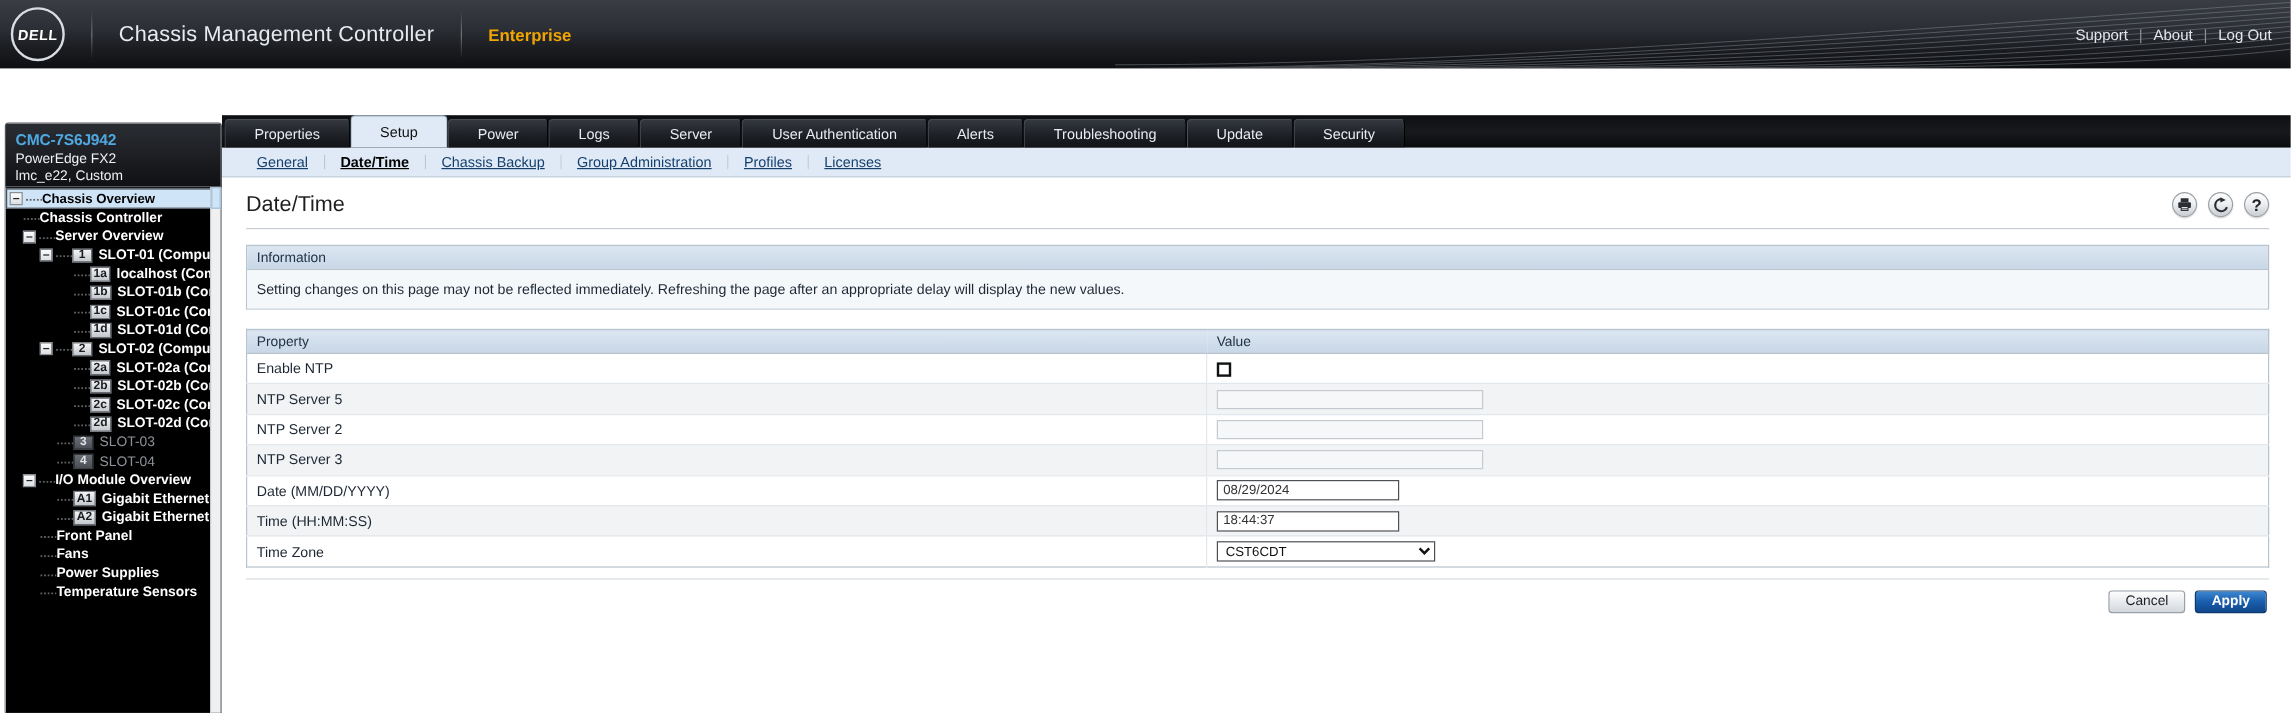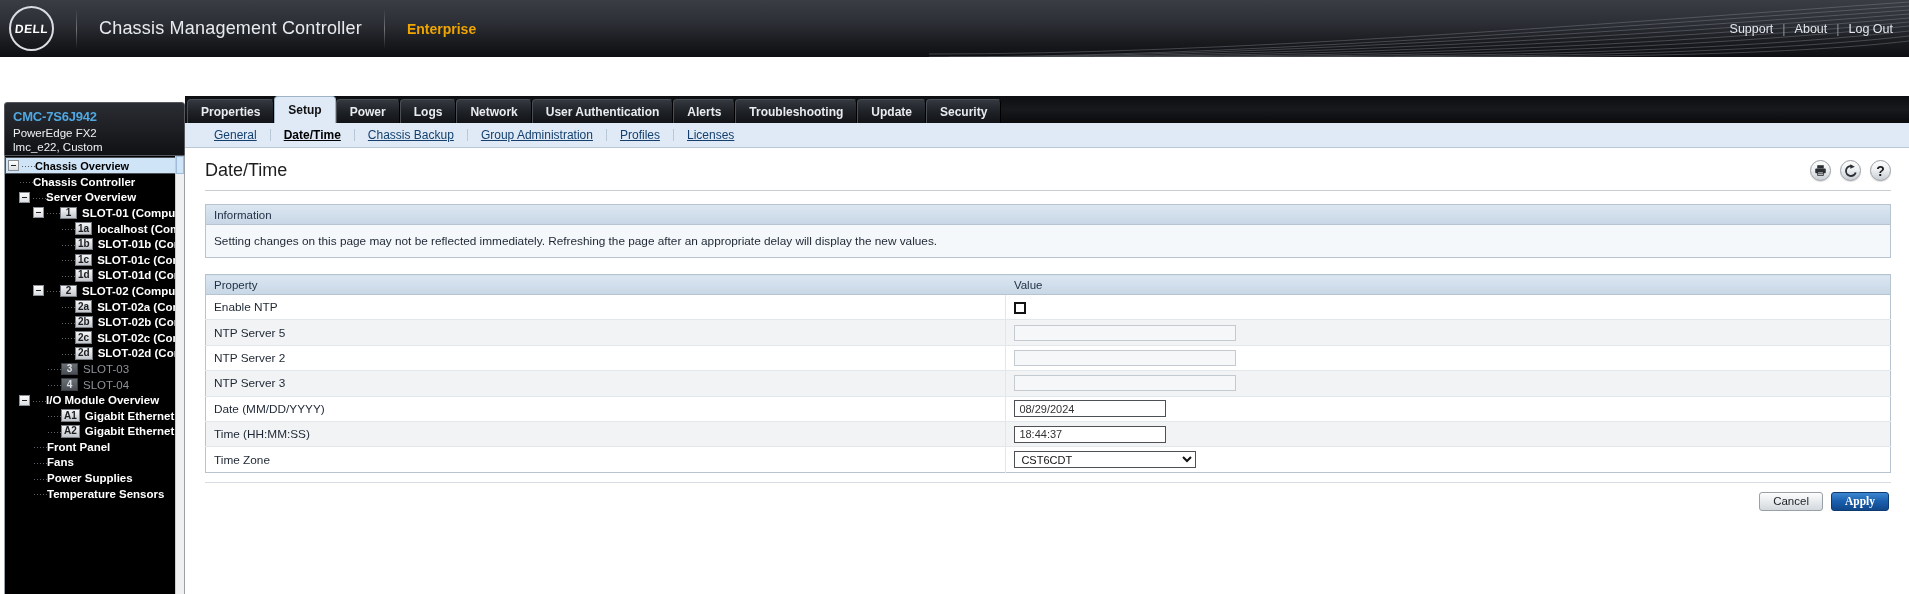--- a/index.html
+++ b/index.html
@@ -154,23 +154,23 @@
   .content { flex: 1 1 auto; min-width: 0; display: flex; flex-direction: column; }
 
   .tabbar {
     height: 27px; flex: none;
     background: linear-gradient(to bottom,#0d0e11 0%, #17191d 50%, #0a0b0d 100%);
     display: flex; align-items: flex-end;
     padding-left: 2px;
     position: relative;
   }
   .tab {
-    height: 24px; padding: 0 13px;
+    height: 24px; padding: 0 24px;
     display: flex; align-items: center;
-    color: #e8ebef; font-size: 12px; font-weight: bold;
+    color: #e8ebef; font-size: 12px; font-weight: normal;
     border-left: 1px solid #4a4e55; border-right: 1px solid #000;
     border-top: 1px solid #4a4e55;
     border-radius: 4px 4px 0 0;
     background: linear-gradient(to bottom,#34383f 0%,#1d2025 55%,#111317 100%);
     cursor: pointer; white-space: nowrap;
   }
   .tab.active {
     background: #dfeaf6; color: #111; border-color: #9fb3c6;
     height: 27px;
   }
@@ -265,21 +265,21 @@
     font-size: 11.5px; cursor: pointer;
     border-radius: 3px;
     display: flex; align-items: center; justify-content: center;
   }
   .btn-sec {
     background: linear-gradient(to bottom,#fdfdfd 0%,#e6e9ec 55%,#d3d8dd 100%);
     border: 1px solid #9aa0a7; color: #1d2026;
   }
   .btn-pri {
     background: linear-gradient(to bottom,#3d87d0 0%,#1a5fae 48%,#10478a 100%);
-    border: 1px solid #0d3a70; color: #fff; font-weight: bold; font-family: Liberation Serif, serif;
+    border: 1px solid #0d3a70; color: #fff; font-weight: bold;
   }
 </style>
 </head>
 <body>
 
 <div class="banner">
   <svg class="banner-swoosh" viewBox="0 0 980 57" preserveAspectRatio="none">
     <g fill="none" stroke="#8e949c" stroke-width="0.7">
       <path d="M0,54 C300,54 640,26 980,2"></path>
       <path d="M0,57 C300,57 640,30 980,6"></path>
@@ -458,21 +458,21 @@
     </div>
   </div>
 
   <div class="content">
 
     <div class="tabbar" id="tabbar">
         <div class="tab">Properties</div>
         <div class="tab active">Setup</div>
         <div class="tab">Power</div>
         <div class="tab">Logs</div>
-        <div class="tab">Network</div>
+        <div class="tab">Server</div>
         <div class="tab">User Authentication</div>
         <div class="tab">Alerts</div>
         <div class="tab">Troubleshooting</div>
         <div class="tab">Update</div>
         <div class="tab">Security</div>
       </div>
     <div class="subbar" id="subbar">
         <div class="subtab">General</div>
         <span class="subsep"></span>
         <div class="subtab active">Date/Time</div>

